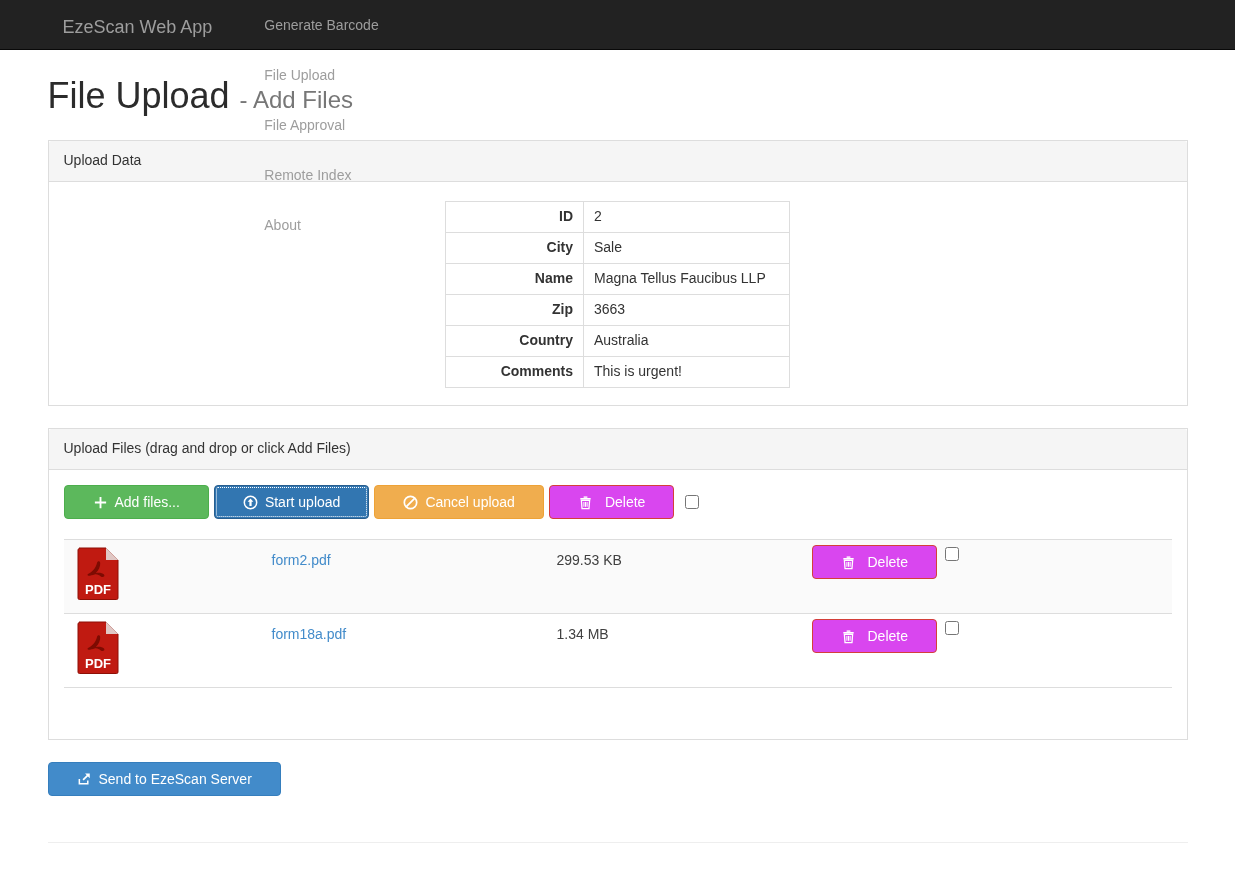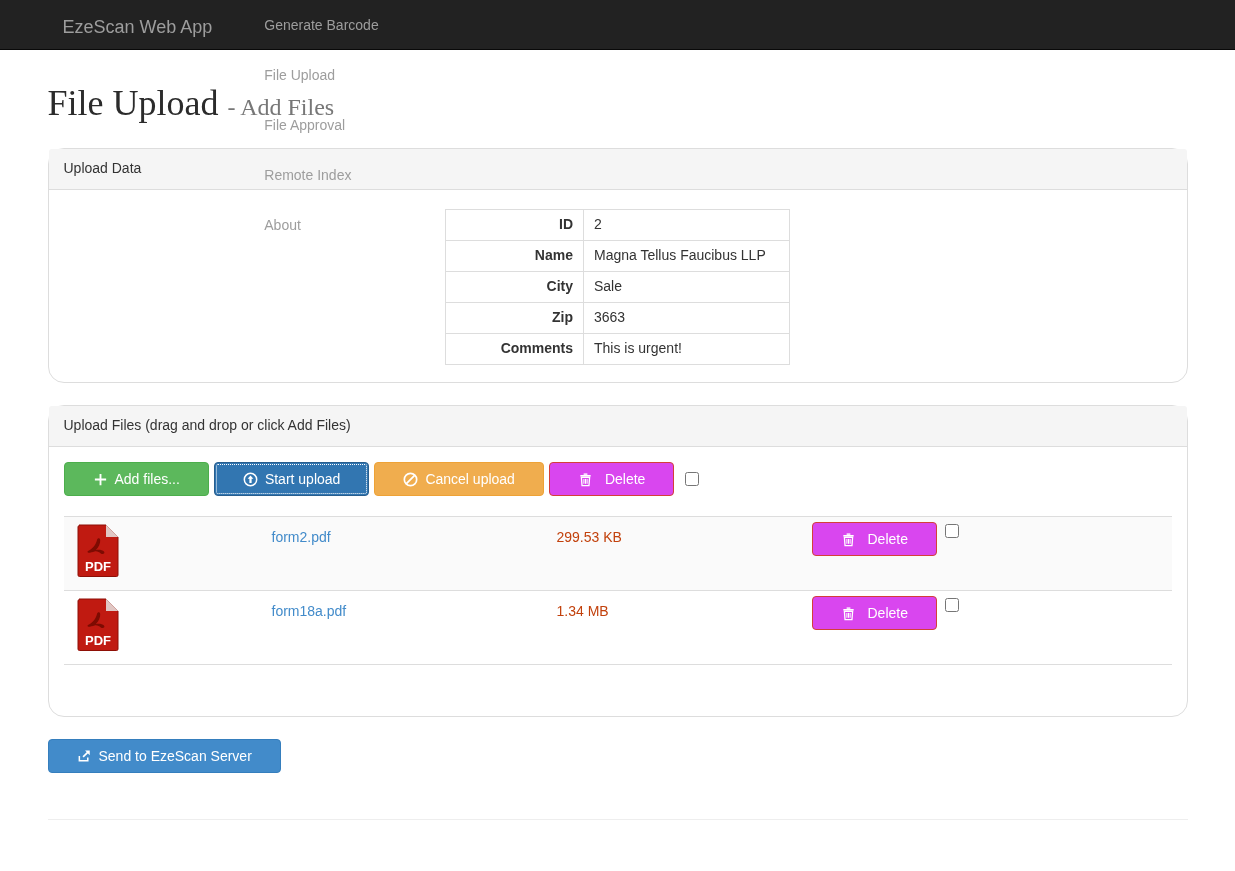--- a/index.html
+++ b/index.html
@@ -41,27 +41,27 @@
     text-decoration: none;
     font-size: 14px;
     padding: 15px 15px;
     line-height: 20px;
     cursor: pointer;
   }
 
   
   .container { width: 1170px; margin: 0 auto; padding: 0 15px; }
 
-  h1.page-title { font-size: 36px; font-weight: 500; color: #2b2b2b; margin: 28px 0 12px; font-family: Liberation Serif, serif; }
+  h1.page-title { font-size: 36px; font-weight: 500; color: #2b2b2b; margin: 20px 0 12px; }
   h1.page-title .subtitle { font-size: 24px; font-weight: 400; color: #777; }
 
   
   .panel {
     border: 1px solid #ddd;
-    border-radius: 16px;
+    border-radius: 0;
     margin-bottom: 22px;
     background: #fff;
     margin-top: 19px;
   }
   .panel-heading {
     background: #f5f5f5;
     border-bottom: 1px solid #ddd;
     border-radius: 3px 3px 0 0;
     padding: 10px 15px;
     color: #333;
@@ -123,21 +123,21 @@
   table.files-table td {
     border-top: 1px solid #ddd;
     padding: 5px 8px;
     vertical-align: top;
   }
   table.files-table tr.striped { background: #fafafa; }
   td.col-preview { width: 200px; }
   td.col-name { width: 285px; }
   td.col-size { width: 255px; }
   td.col-name a { color: #428bca; text-decoration: none; line-height: 30px; }
-  td.col-size span { line-height: 30px; color: #c2410c; text-align: center; }
+  td.col-size span { line-height: 30px; color: #404040; text-align: center; }
   td.col-actions { padding-top: 8px; }
   .actions-wrap { display: flex; align-items: flex-start; }
   .actions-wrap input[type=checkbox] { margin-left: 8px; margin-top: 2px; width: 14px; height: 14px; }
 
   .pdf-icon { display: block; margin: 2px 0 2px 5px; }
 
   
   .send-row { margin: 0 0 0 0; }
   .footer-hr { border: none; border-top: 1px solid #eee; margin: 46px 0 18px; }
 </style>
@@ -177,30 +177,34 @@
   <div class="panel">
     <div class="panel-heading">Upload Data</div>
     <div class="panel-body">
       <table class="data-table">
         <tbody>
           <tr>
             <th>ID</th>
             <td>2</td>
           </tr>
           <tr>
+            <th>City</th>
+            <td>Sale</td>
+          </tr>
+          <tr>
             <th>Name</th>
             <td>Magna Tellus Faucibus LLP</td>
           </tr>
           <tr>
-            <th>City</th>
-            <td>Sale</td>
-          </tr>
-          <tr>
             <th>Zip</th>
             <td>3663</td>
+          </tr>
+          <tr>
+            <th>Country</th>
+            <td>Australia</td>
           </tr>
           <tr>
             <th>Comments</th>
             <td>This is urgent!</td>
           </tr>
         </tbody>
       </table>
     </div>
   </div>
 

